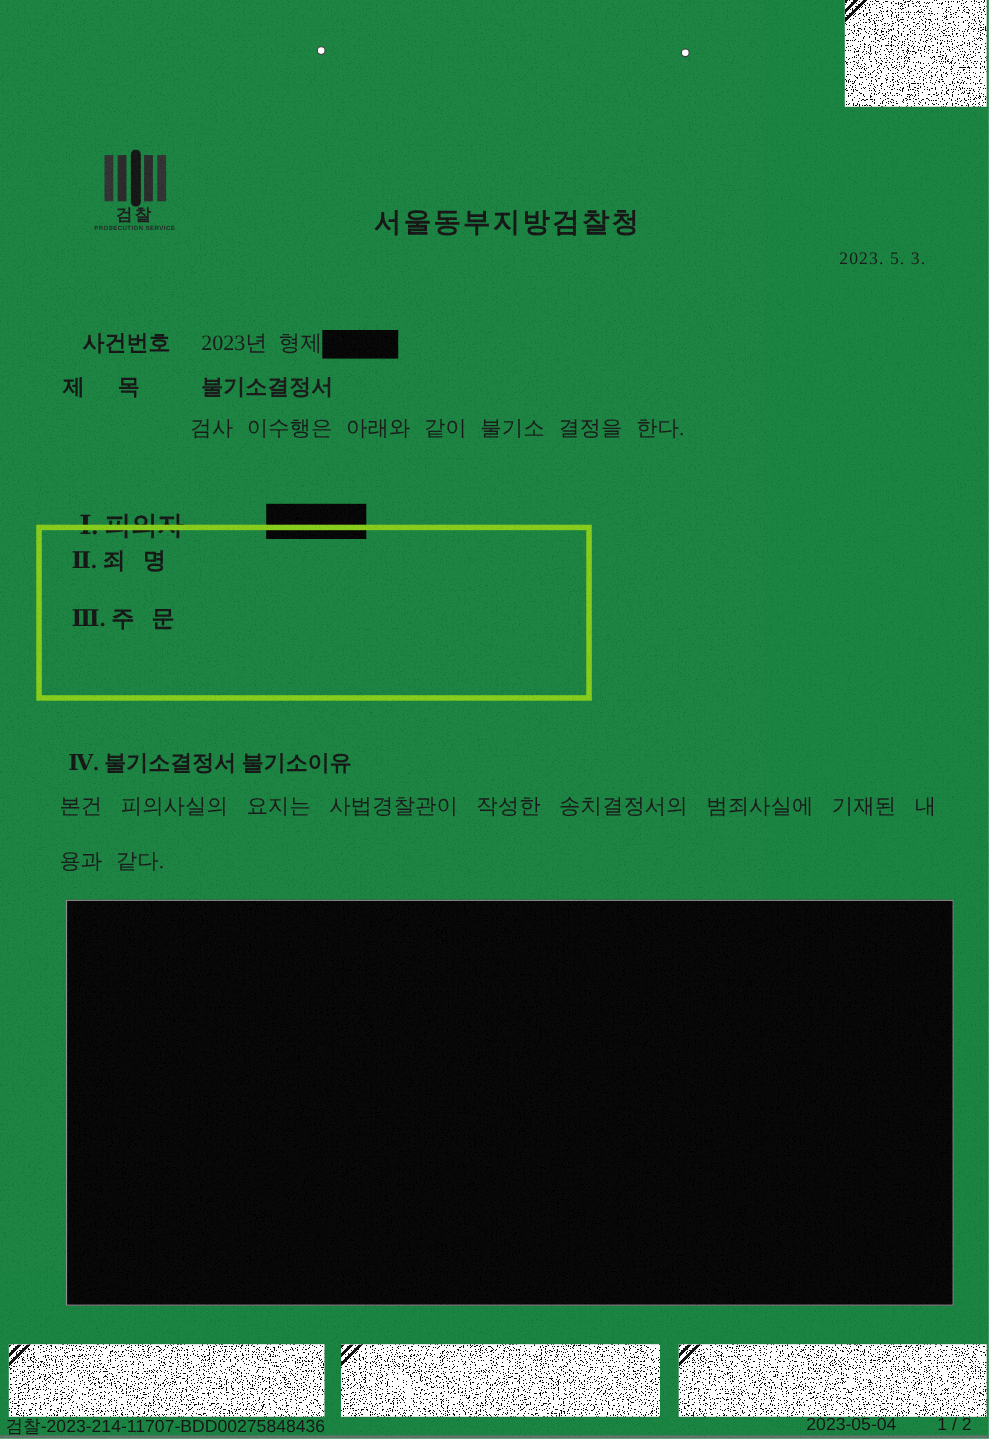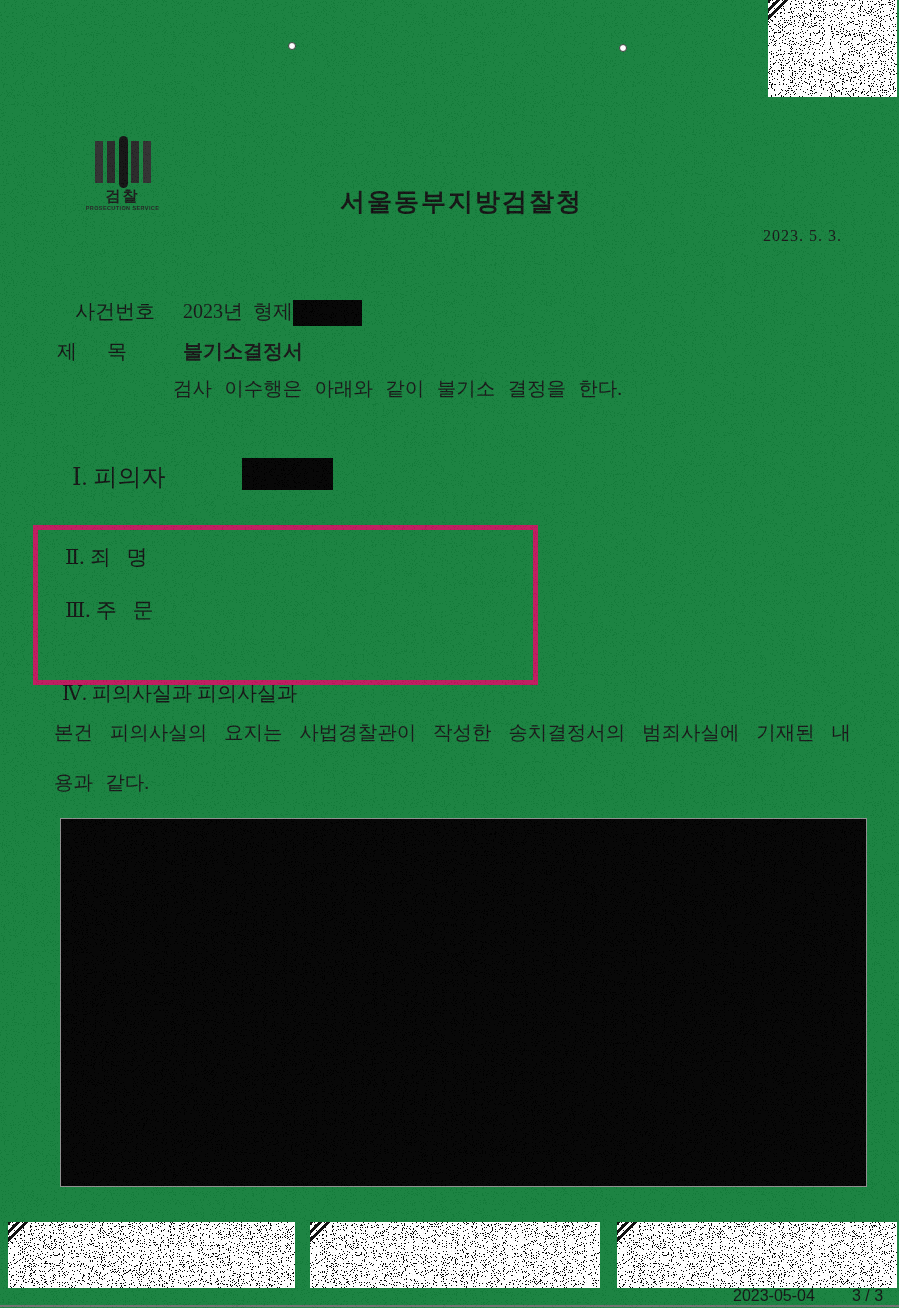--- a/index.html
+++ b/index.html
@@ -28,33 +28,33 @@
   }
   .issue-date{left:747px;top:227px;font-size:16px;letter-spacing:1px;color:#151515;margin-left:16px;}
 
   
   .logo{left:75px;top:136px;width:95px;text-align:center;}
   .logo svg{display:block;margin:0 auto;}
   .logo-kr{font-family:"Liberation Sans","DejaVu Sans",sans-serif;font-weight:bold;font-size:15px;letter-spacing:2px;color:#181818;line-height:1.1;}
   .logo-en{font-family:"Liberation Sans","DejaVu Sans",sans-serif;font-weight:bold;font-size:5.5px;letter-spacing:.4px;color:#222;line-height:1.4;}
 
   
-  .label{font-weight:normal;font-size:20px;color:#111;}
+  .label{font-weight:bold;font-size:20px;color:#111;}
   .value{font-size:20px;color:#151515;text-align:center;}
   .bold{font-weight:bold;}
   .body-text{font-size:19.5px;word-spacing:.38em;color:#151515;text-align:center;}
 
   
   .redact{background:#000;}
   .big-redact{border:1px solid #8d8d8d;background:#000;}
 
   
   .highlight-box{
-    left:33px;top:525px;width:495px;height:150px;
-    border:5px solid #be185d;
+    left:33px;top:477px;width:495px;height:150px;
+    border:5px solid #84cc16;
     background:transparent;
   }
 
   
   .noise-block{overflow:hidden;background:#cfcfcc;}
   .noise-block svg{display:block;}
   .corner-stripes{
     position:absolute;left:0;top:0;width:22px;height:22px;
     background:repeating-linear-gradient(135deg,#0a0a0a 0 2.5px,rgba(255,255,255,.05) 2.5px 6px);
     -webkit-clip-path:polygon(0 0,100% 0,0 100%);
@@ -129,21 +129,21 @@
   <div class="abs body-text" style="left:173px;top:375px">검사 이수행은 아래와 같이 불기소 결정을 한다.</div>
 
   <div class="abs label pre" style="left:72px;top:461px;font-size:24px">Ⅰ. 피의자</div>
   <div class="abs redact" style="left:242px;top:458px;width:91px;height:32px"></div>
 
   <div class="abs highlight-box">
     <div class="abs label pre" style="left:27px;top:13px;font-size:21px">Ⅱ. 죄   명</div>
     <div class="abs label pre" style="left:27px;top:66px;font-size:21px">Ⅲ. 주   문</div>
   </div>
 
-  <div class="abs label pre" style="left:62px;top:680px;font-size:20px">Ⅳ. 피의사실과 피의사실과</div>
+  <div class="abs label pre" style="left:62px;top:680px;font-size:20px">Ⅳ. 불기소결정서 불기소이유</div>
   <div class="abs body-text justify-line" style="left:54px;top:719px;width:797px">본건 피의사실의 요지는 사법경찰관이 작성한 송치결정서의 범죄사실에 기재된 내</div>
   <div class="abs body-text" style="left:54px;top:769px">용과 같다.</div>
 
   <div class="abs big-redact" style="left:60px;top:818px;width:805px;height:367px"></div>
 
   <div class="abs noise-block" style="left:8px;top:1222px;width:287px;height:66px">
     <svg width="287" height="66">
         <rect width="287" height="66" fill="#b5b5b2" filter="url(#speckle)"></rect>
       </svg>
     <div class="corner-stripes"></div>
@@ -154,21 +154,22 @@
       </svg>
     <div class="corner-stripes"></div>
   </div>
   <div class="abs noise-block" style="left:617px;top:1222px;width:280px;height:66px">
     <svg width="280" height="66">
         <rect width="280" height="66" fill="#b5b5b2" filter="url(#speckle)"></rect>
       </svg>
     <div class="corner-stripes"></div>
   </div>
 
+  <div class="abs footer-text" style="left:5px;top:1287px">검찰-2023-214-11707-BDD00275848436</div>
   <div class="abs footer-text" style="left:733px;top:1287px">2023-05-04</div>
-  <div class="abs footer-text" style="left:852px;top:1287px">3 / 3</div>
+  <div class="abs footer-text" style="left:852px;top:1287px">1 / 2</div>
   <div class="abs footer-line"></div>
 
   <svg class="abs page-noise">
     <rect width="899" height="1308" fill="#888" filter="url(#speckle)"></rect>
   </svg>
 
 </div>
 
 </body></html>

